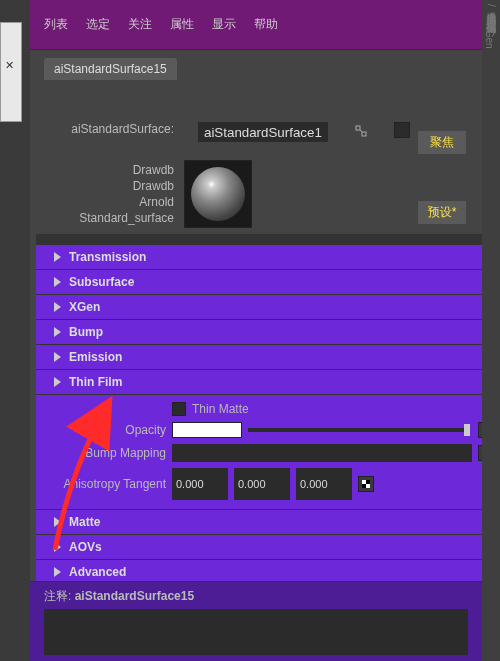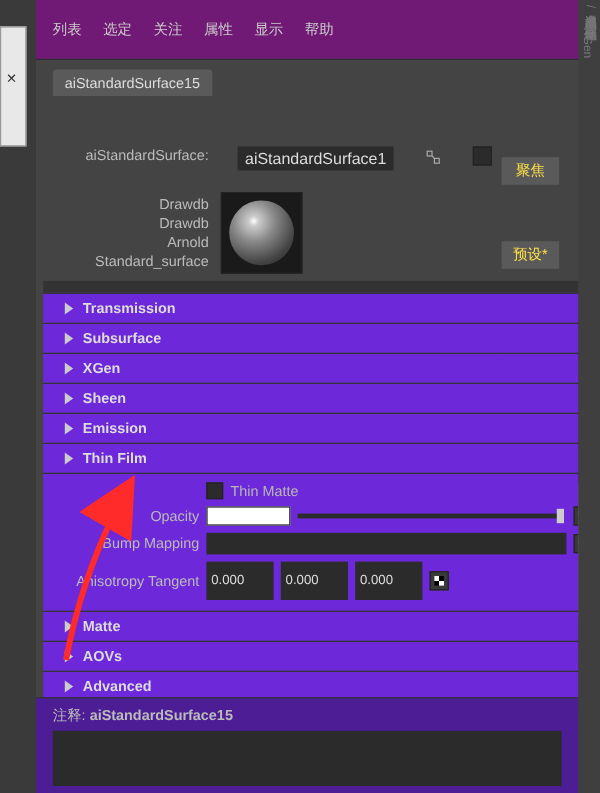--- a/index.html
+++ b/index.html
@@ -125,21 +125,21 @@
       </div>
     <div class="section">
         <div class="section-head">
           <div class="tri tri-right"></div>
           <span>XGen</span>
         </div>
       </div>
     <div class="section">
         <div class="section-head">
           <div class="tri tri-right"></div>
-          <span>Sheen</span>
+          <span>Bump</span>
         </div>
       </div>
     <div class="section">
         <div class="section-head">
           <div class="tri tri-right"></div>
           <span>Emission</span>
         </div>
       </div>
     <div class="section">
         <div class="section-head">

